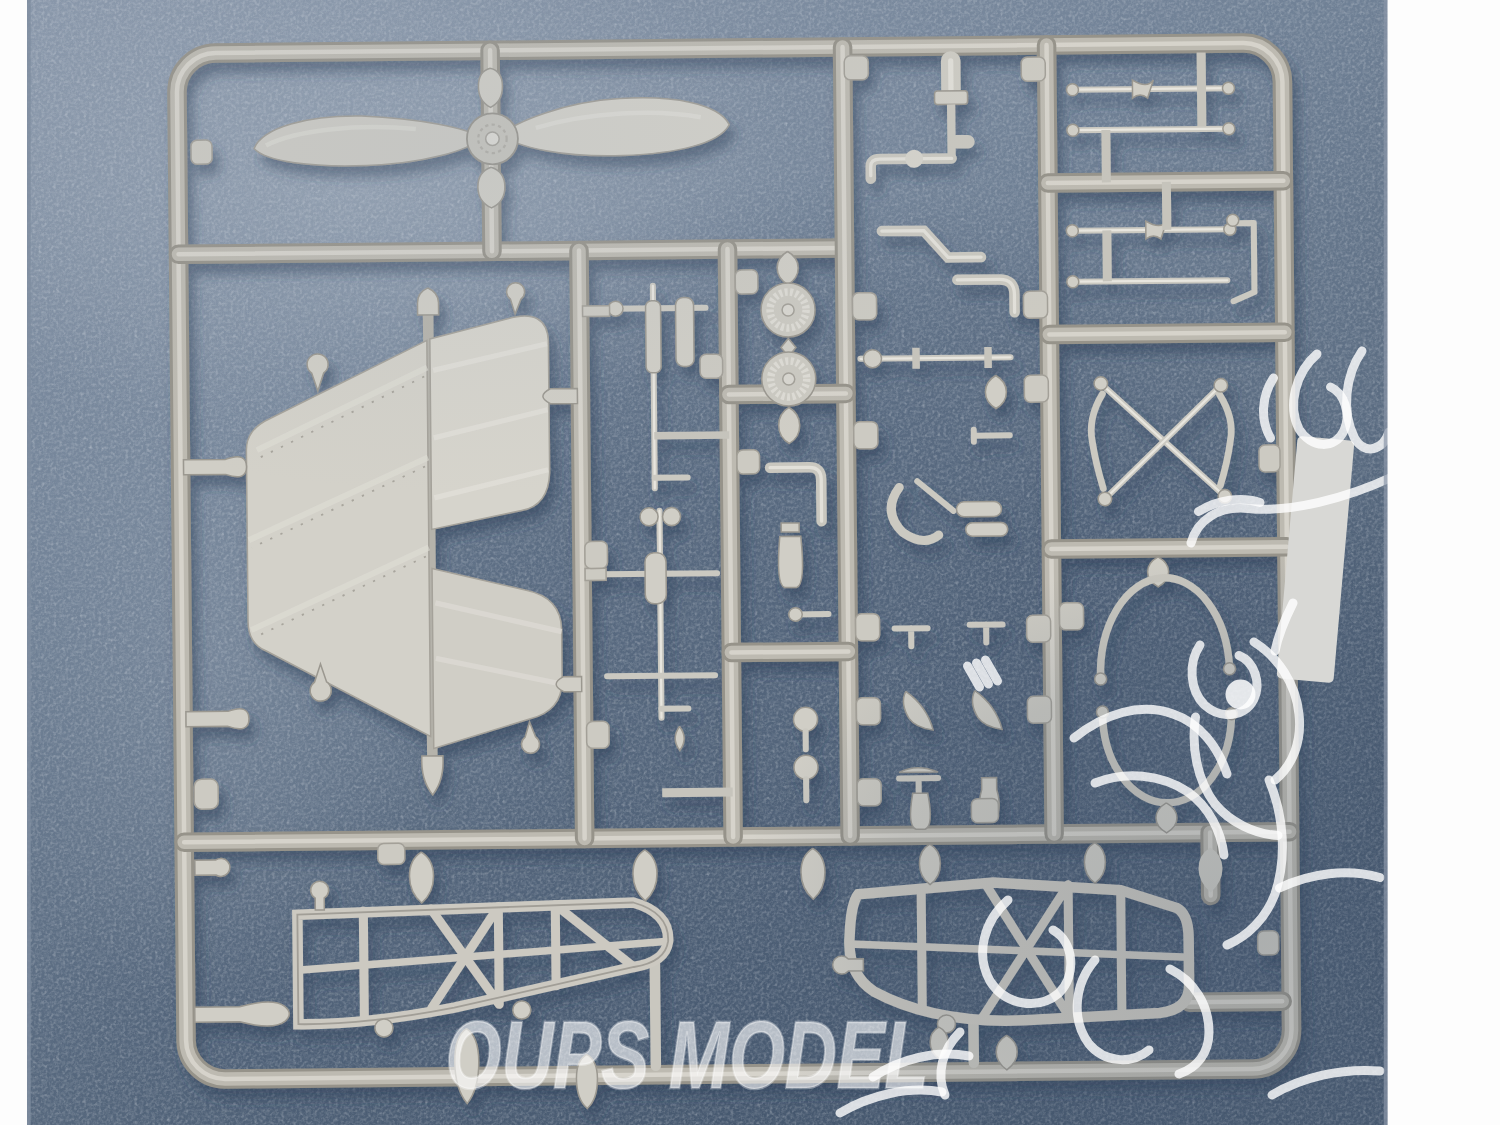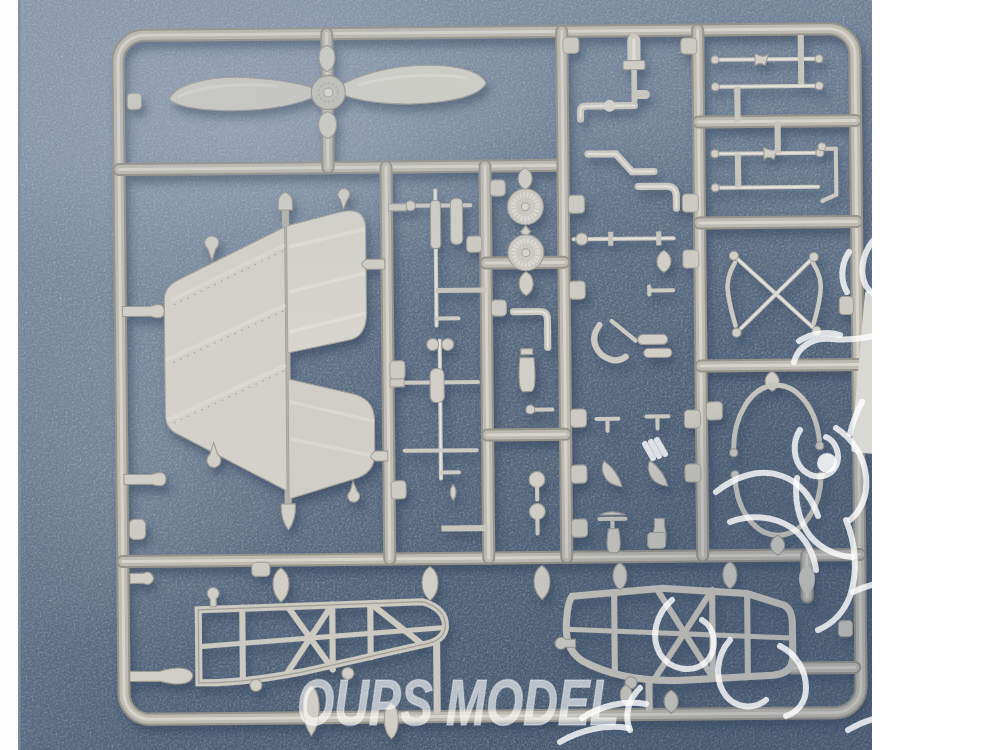--- a/index.html
+++ b/index.html
@@ -1,16 +1,16 @@
 <!DOCTYPE html>
 <html><head>
 <meta charset="utf-8">
 <style>
 html,body{margin:0;padding:0;background:#fff;}
-#stage{position:relative;width:872px;height:750px;overflow:hidden;font-family:"Liberation Sans",sans-serif;text-decoration:underline;}
+#stage{position:relative;width:1000px;height:750px;overflow:hidden;font-family:"Liberation Sans",sans-serif;text-decoration:underline;}
 </style>
 </head>
 <body>
 <div id="stage">
 <svg width="1000" height="750" viewBox="0 0 1000 750" xmlns="http://www.w3.org/2000/svg">
 <defs>
 <linearGradient id="bgG" x1="0" y1="0" x2="0.55" y2="1">
 <stop offset="0" stop-color="#8a98ab"></stop>
 <stop offset="0.4" stop-color="#708196"></stop>
 <stop offset="1" stop-color="#45576d"></stop>

